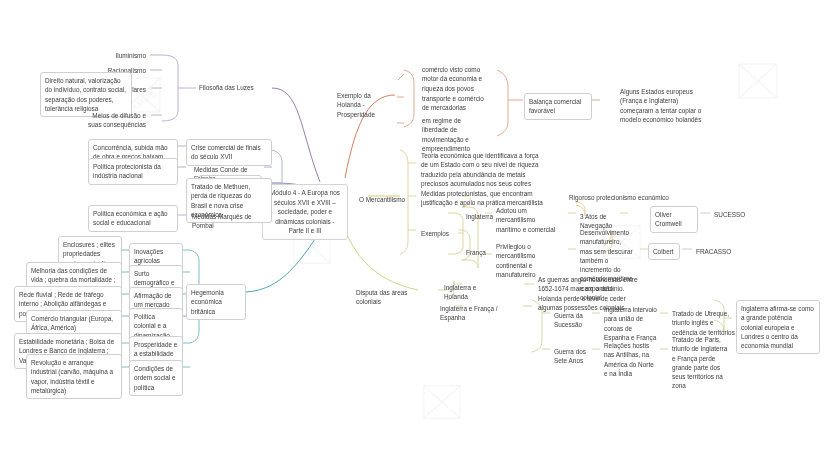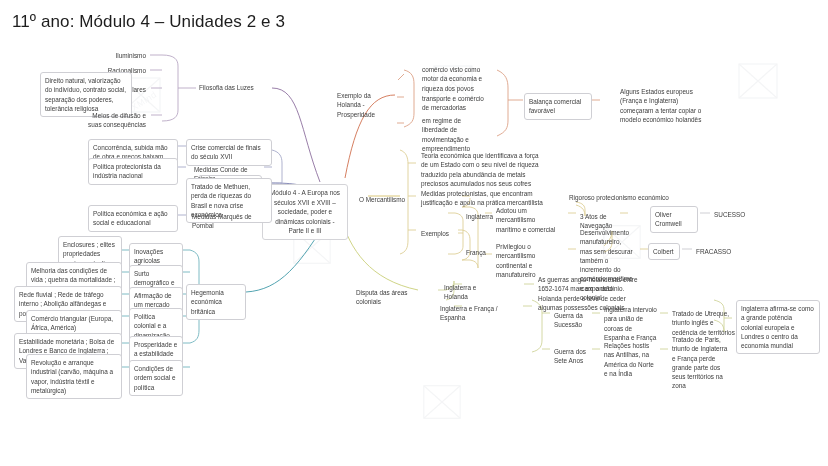--- a/index.html
+++ b/index.html
@@ -81,21 +81,20 @@
   </div>
   <div class="wmx" style="left:420px;top:380px;">
     <svg width="44" height="44" viewBox="0 0 46 46">
         <g fill="none" stroke="#8b94a0" stroke-width="1.2">
       <path d="M4 6 L42 40 M42 6 L4 40"></path>
           <rect x="4" y="6" width="38" height="34"></rect>
         </g>
       </svg>
   </div>
 
-  <div class="title">11º ano: Módulo 4 – Unidades 2 e 3</div>
 
   <svg class="links" viewBox="0 0 828 466">
     <g fill="none" stroke-width="0.9">
 
       <path d="M272,88 C300,88 300,130 320,182" stroke="#8d6f9e"></path>
       <path d="M193,88 L196,88" stroke="#b9a8c4"></path>
       <path d="M162,55 C175,55 178,60 178,66 L178,110 C178,116 175,121 162,121" stroke="#b9a8c4"></path>
       <path d="M162,55 L150,55 M162,70 L150,70 M162,88 L151,88 M162,115 L151,115" stroke="#b9a8c4"></path>
       <path d="M178,88 L193,88" stroke="#b9a8c4"></path>
       <path d="M125,88 L131,88" stroke="#b9a8c4"></path>

